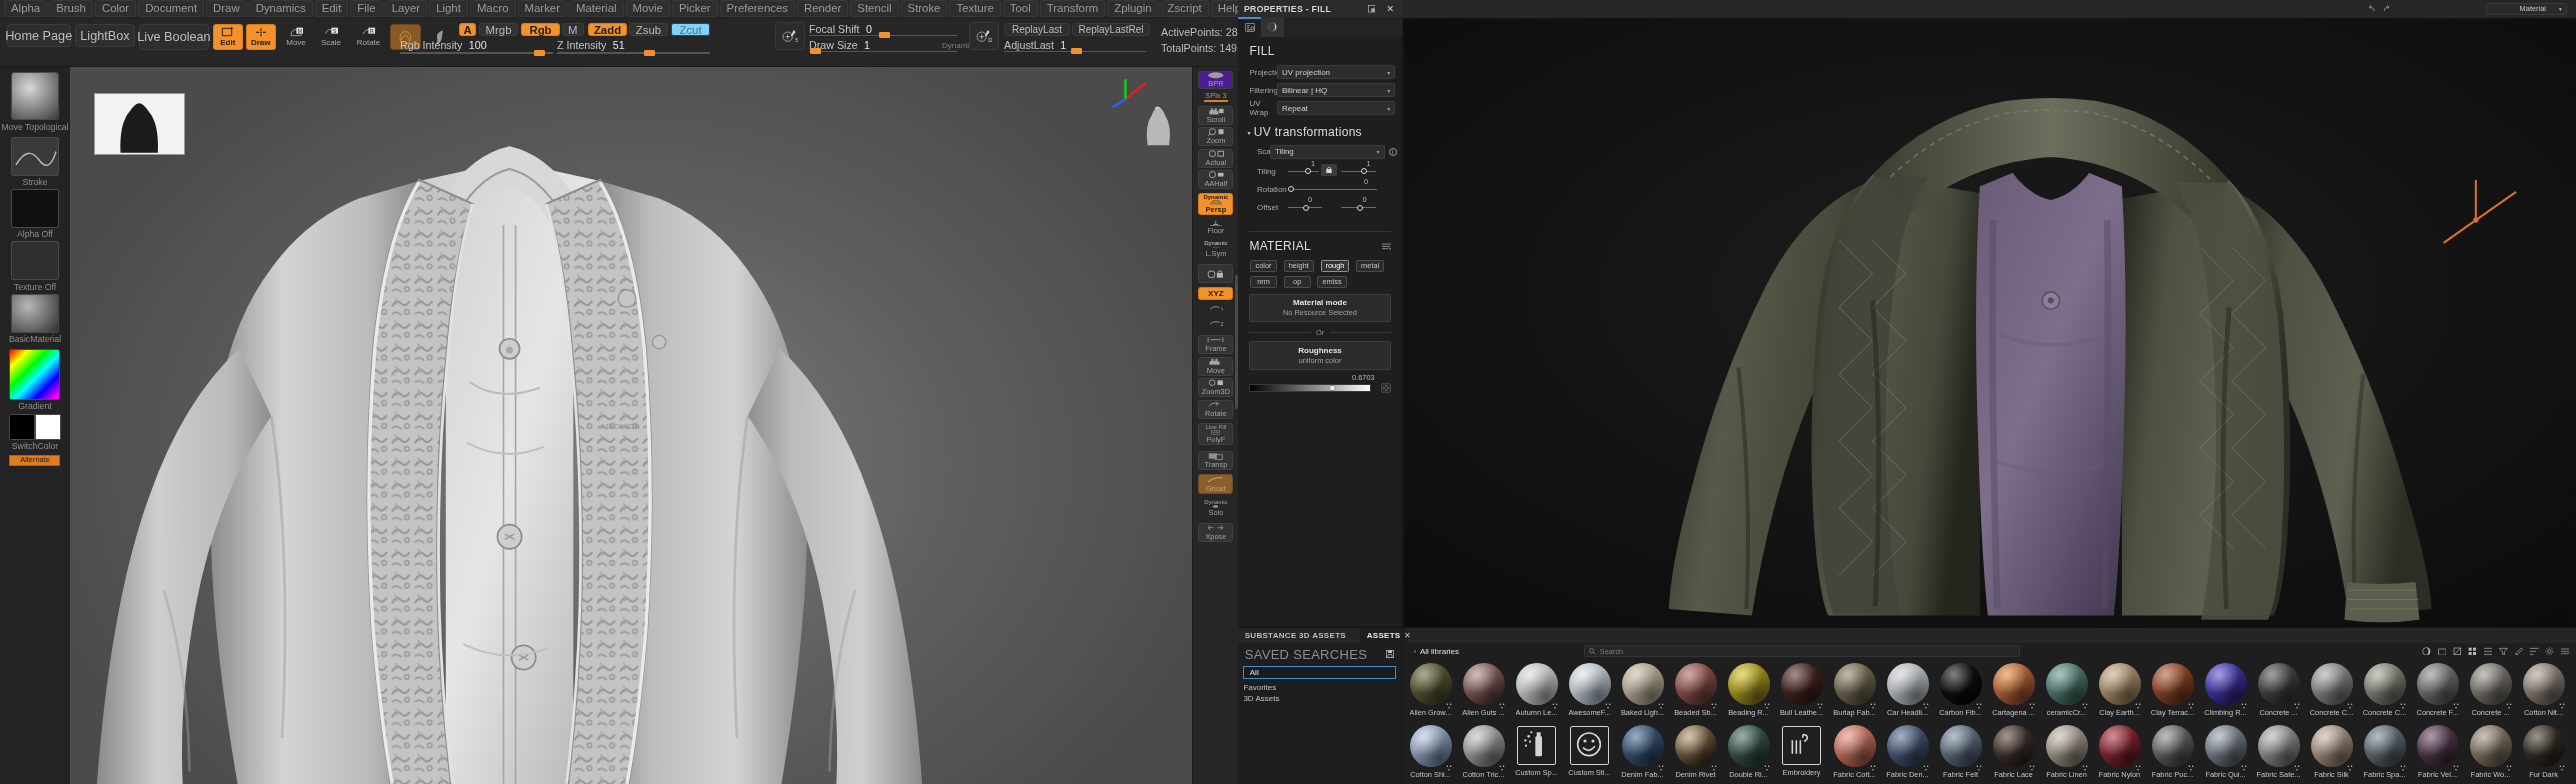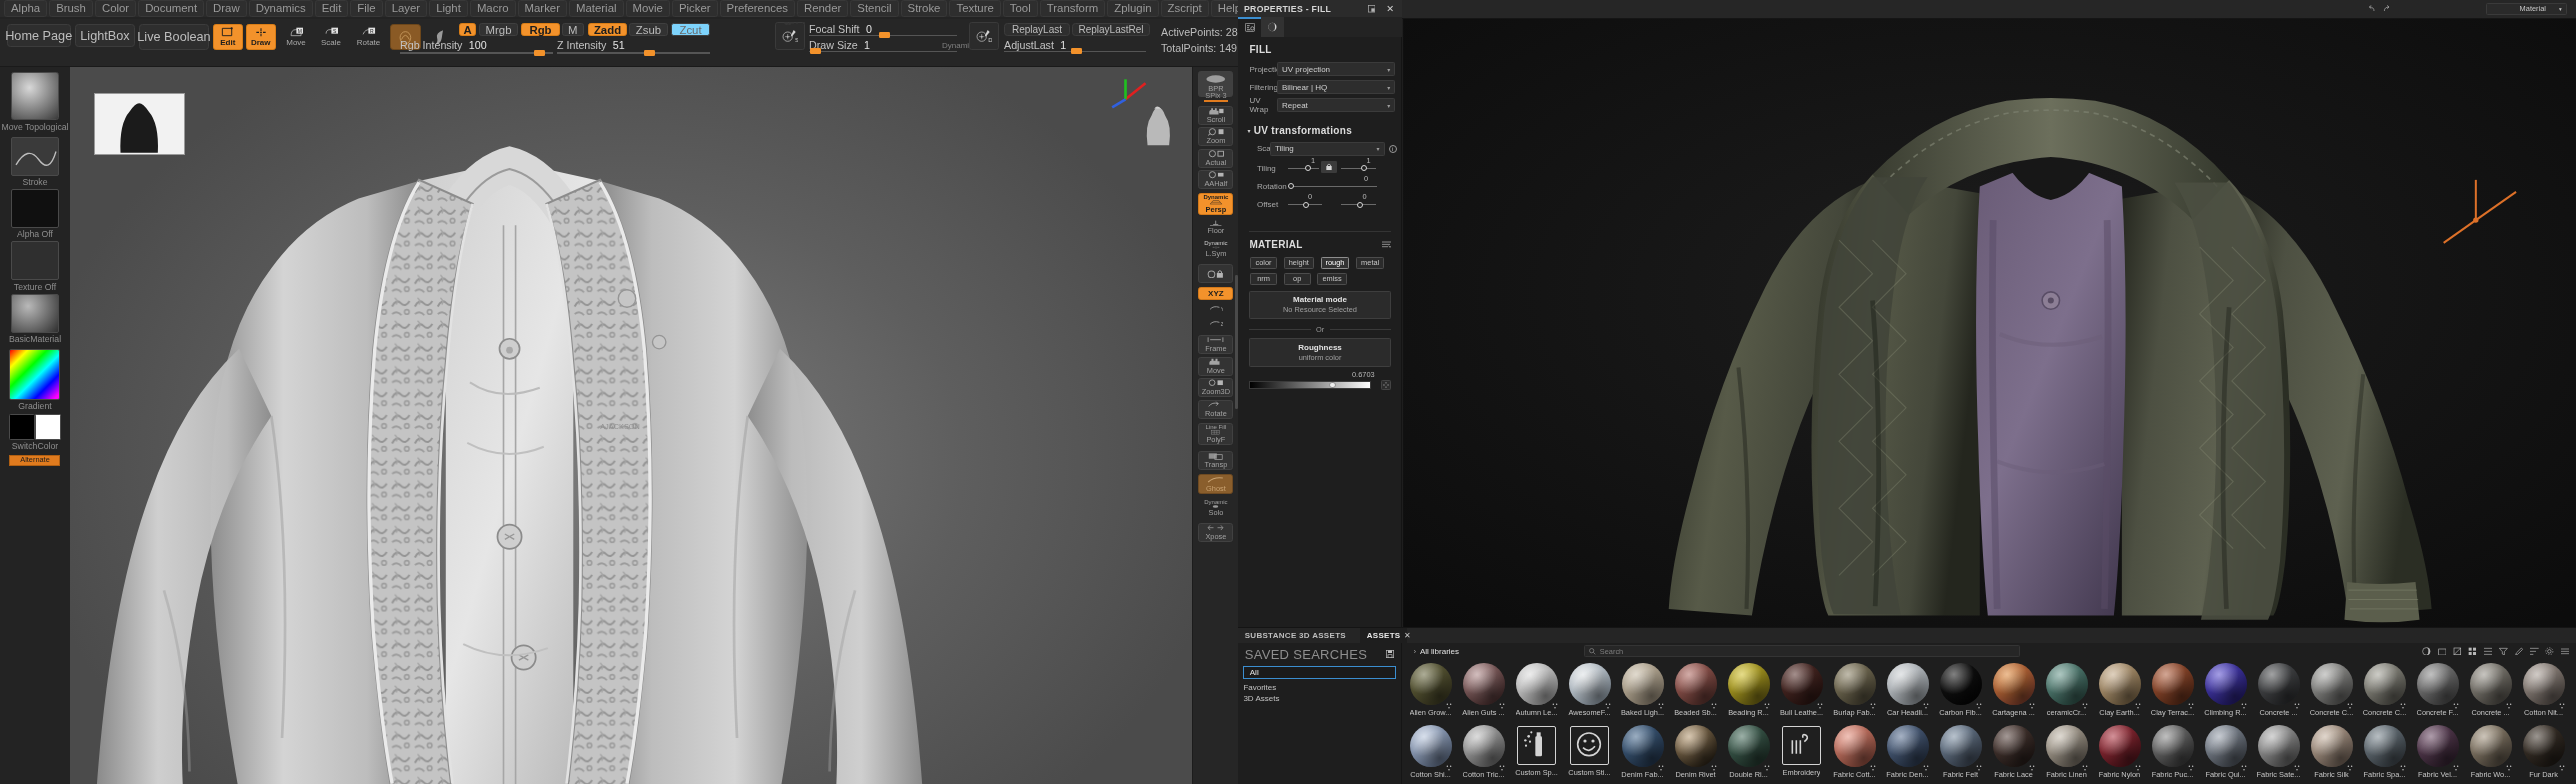--- a/index.html
+++ b/index.html
@@ -82,21 +82,21 @@
   .props-tabs { position:absolute; left:0; top:17.4px; width:164px; height:20px; background:#232323;
     display:flex; }
   .ptab { width:23px; height:20px; display:flex; align-items:center; justify-content:center;
     position:relative; }
   .ptab.active { background:#1e1e1e; }
   .ptab.active::before { content:''; position:absolute; left:0; right:0; top:0; height:1.3px;
     background:#3b8ed0; }
   .ptab.sel { background:#323232; }
 
   .sect { position:absolute; left:0; width:164px; }
-  .sect-title { font-size:10px; font-weight:bold; color:#ddd; letter-spacing:0.3px; }
+  .sect-title { font-size:12px; font-weight:normal; color:#ddd; letter-spacing:0.3px; }
   .prow { display:flex; align-items:center; height:14.8px; margin-bottom:3.4px; }
   .plabel { font-size:8px; color:#a8a8a8; width:39px; flex:none; padding-left:11.4px; }
   .pselect { flex:1; height:14px; background:#2d2d2d; border:0.7px solid #3b3b3b; border-radius:1.3px;
     display:flex; align-items:center; padding:0 4px; font-size:8px; color:#cfcfcf;
     justify-content:space-between; margin-right:6.7px; }
   .pchev { font-size:6px; color:#9b9b9b; }
 
   .slim { position:relative; height:12px; }
   .slim .tr { position:absolute; top:5.4px; height:0.7px; background:#6a6a6a; }
   .slim .kn { position:absolute; top:2.7px; width:6px; height:6px; border:1px solid #d7d7d7;
@@ -483,21 +483,21 @@
 
       <div style="position:absolute;right:8px;top:35px;width:54px;height:46px;">
         <svg width="54" height="46" viewBox="0 0 80 68">
           <path d="M26 64 Q22 34 32 20 Q36 8 42 8 Q48 8 52 20 Q62 34 58 64 Z" fill="#b9b9b9"></path>
           <path d="M36 10 Q40 3 46 10" fill="#cfcfcf"></path>
         </svg>
       </div>
     </div>
 
     <div class="zb-right">
-      <div class="rbtn" style="top:4px;height:26px;background:#404040;">
+      <div class="rbtn" style="top:4px;height:18px;background:#4c1d95;">
         <svg width="21.5" height="8.7" viewBox="0 0 32 13">
           <ellipse cx="16" cy="6" rx="14" ry="5.5" fill="#9d9d9d"></ellipse>
         </svg>
         <span>BPR</span>
       </div>
       <div class="rcap" style="top:24px;">SPix 3</div>
       <div style="position:absolute;left:10.7px;top:33px;width:24px;height:2px;background:#e07b1e;"></div>
 
       <div class="rbtn" style="top:39px;height:19px;">
         <svg width="19" height="8.7" viewBox="0 0 28 13">

